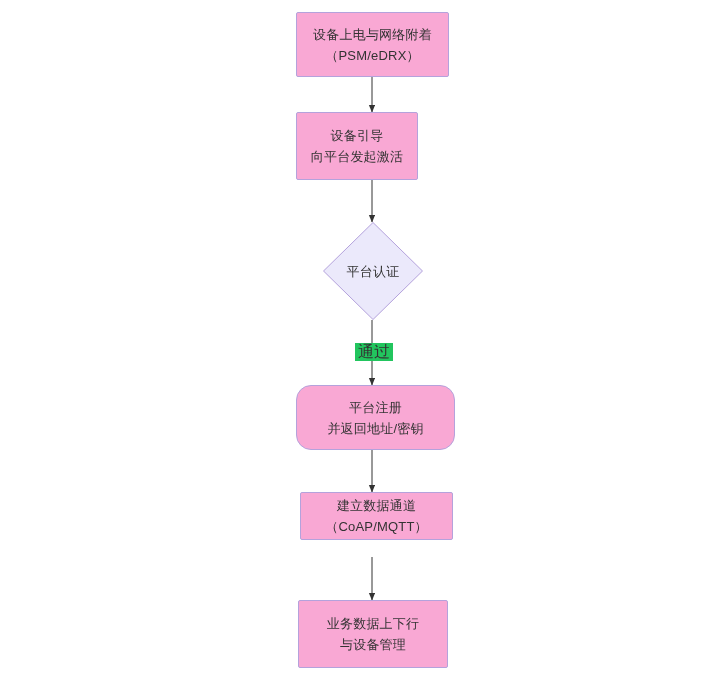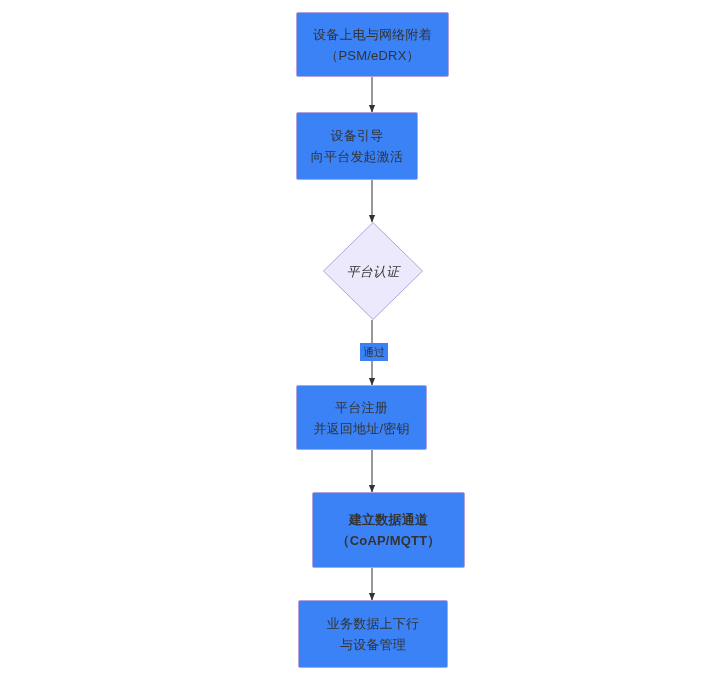--- a/index.html
+++ b/index.html
@@ -28,21 +28,21 @@
   }
   .node {
     position: absolute;
     box-sizing: border-box;
     display: flex;
     align-items: center;
     justify-content: center;
     text-align: center;
   }
   .node-rect {
-    background: #3b82f6;
+    background: #f9a8d4;
     border: 1px solid #b4a2dc;
     border-radius: 2px;
   }
   .node-label {
     font-size: 13px;
     line-height: 21px;
     color: #333333;
     white-space: pre-line;
     letter-spacing: 0.2px;
     user-select: none;
@@ -64,26 +64,25 @@
     height: 100%;
     display: flex;
     align-items: center;
     justify-content: center;
     font-size: 13px;
     line-height: 21px;
     color: #333333;
     text-align: left;
     letter-spacing: 0.2px;
     user-select: none;
-    font-style: italic;
   }
   .edge-label {
     position: absolute;
-    background: #3b82f6;
-    font-size: 11px;
+    background: #22c55e;
+    font-size: 16px;
     line-height: 16px;
     color: #333333;
     padding: 1px 3px;
     white-space: nowrap;
     transform: translate(-50%, -50%);
     user-select: none;
   }
 </style>
 </head>
 <body>
@@ -111,25 +110,25 @@
       <div class="node node-rect" style="left: 296px; top: 112px; width: 122px; height: 68px;">
         <div class="node-label">设备引导
 向平台发起激活</div>
       </div>
       <div class="diamond-wrap" style="left: 323px; top: 222px; width: 100px; height: 98px;">
         <svg width="100" height="98" viewBox="0 0 100 98">
           <polygon points="50,0.5 99.5,49 50,97.5 0.5,49" fill="#ebe9fb" stroke="#b4a2dc" stroke-width="1"></polygon>
         </svg>
         <div class="diamond-label">平台认证</div>
       </div>
-      <div class="node node-rect" style="left: 296px; top: 385px; width: 131px; height: 65px;">
+      <div class="node node-rect" style="left: 296px; top: 385px; width: 159px; height: 65px; border-radius: 15px;">
         <div class="node-label">平台注册
 并返回地址/密钥</div>
       </div>
-      <div class="node node-rect" style="left: 312px; top: 492px; width: 153px; height: 76px; font-weight: bold;">
+      <div class="node node-rect" style="left: 300px; top: 492px; width: 153px; height: 48px;">
         <div class="node-label">建立数据通道
 （CoAP/MQTT）</div>
       </div>
       <div class="node node-rect" style="left: 298px; top: 600px; width: 150px; height: 68px; align-items: center;">
         <div class="node-label">业务数据上下行
 与设备管理</div>
       </div>
     </div>
   <div id="edge-label-layer">
       <div class="edge-label" style="left: 374px; top: 352px;">通过</div>

